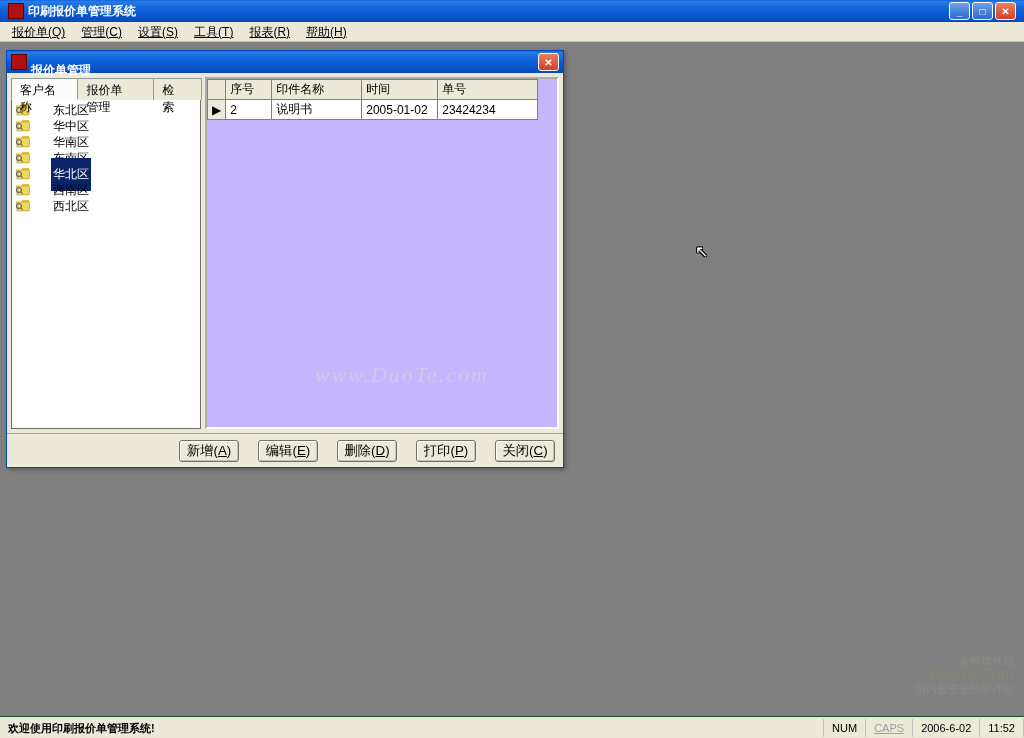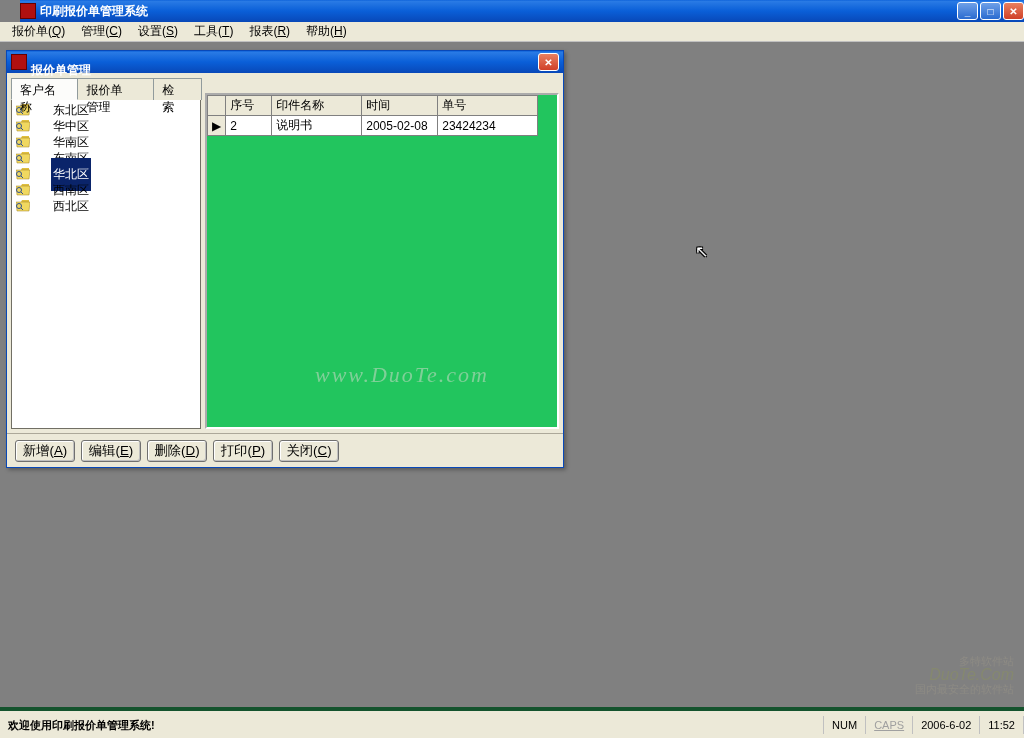--- a/index.html
+++ b/index.html
@@ -14,22 +14,21 @@
 }
 
 
 .main-titlebar {
   height: 22px;
   background: linear-gradient(to bottom, #0a5fd8 0%, #2a7be5 5%, #0a5fd8 50%, #0848b8 100%);
   display: flex;
   align-items: center;
   color: white;
   font-weight: bold;
-  padding: 0 0;
-  margin-left: 20px;
+  padding: 0 8px;
 }
 .main-titlebar .title-icon {
   width: 16px; height: 16px;
   background: #b01010;
   margin-right: 4px;
   border: 1px solid #600;
 }
 .main-titlebar .title-text { flex: 1; }
 .win-buttons { display: flex; gap: 2px; }
 .win-btn {
@@ -45,22 +44,22 @@
 }
 .win-btn.min, .win-btn.max { background: linear-gradient(#6fa0e8,#2a6bd0); }
 .win-btn.close { background: linear-gradient(#e88060,#d04028); }
 
 
 .menubar {
   height: 20px;
   background: #ece9d8;
   border-bottom: 1px solid #c0c0c0;
   display: flex;
-  align-items: center;
   padding: 0 4px;
+  text-decoration: underline;
 }
 .menubar .menu-item {
   padding: 2px 8px;
   cursor: default;
 }
 .mnemonic { text-decoration: underline; }
 
 
 .mdi-area {
   position: absolute;
@@ -166,25 +165,24 @@
   flex: 1;
   display: flex;
   flex-direction: column;
 }
 .list-caption {
   height: 18px;
   padding: 2px 0;
 }
 .grid {
   flex: 1;
-  background: #22c55e;
+  background: #c4b5fd;
   border: 2px inset white;
   position: relative;
   overflow: hidden;
-  margin-top: 16px;
 }
 .grid-table {
   border-collapse: collapse;
   font-size: 12px;
 }
 .grid-table th, .grid-table td {
   border: 1px solid #808080;
   padding: 1px 4px;
   height: 18px;
   text-align: left;
@@ -204,41 +202,42 @@
 .col-time { width: 76px; }
 .col-code { width: 100px; }
 
 
 .buttonbar {
   height: 34px;
   border-top: 1px solid #aca899;
   background: #ece9d8;
   display: flex;
   align-items: center;
-  gap: 6px;
+  justify-content: flex-end;
+  gap: 19px;
   padding: 0 8px;
 }
 .btn {
   min-width: 60px;
   height: 22px;
   background: #ece9d8;
   border: 1px solid #707070;
   border-radius: 3px;
   box-shadow: inset 1px 1px 0 #fff, inset -1px -1px 0 #c0c0c0;
   padding: 0 6px;
   cursor: default;
 }
 
 
 .statusbar {
   position: absolute;
   left: 0; right: 0; bottom: 0;
-  height: 31px;
-  background: #ece9d8;
-  border-top: 4px solid #14532d;
+  height: 22px;
+  background: #ece9d8;
+  border-top: 1px solid #14532d;
   display: flex;
   align-items: center;
   font-size: 11px;
   justify-content: flex-end;
 }
 .status-cell {
   padding: 0 8px;
   border-right: 1px solid #c0c0c0;
   height: 18px;
   line-height: 18px;
@@ -419,21 +418,21 @@
                 <th class="col-name">印件名称</th>
                 <th class="col-time">时间</th>
                 <th class="col-code">单号</th>
               </tr>
             </thead>
             <tbody id="grid-body">
                 <tr>
                   <td class="row-indicator">▶</td>
                   <td>2</td>
                   <td>说明书</td>
-                  <td>2005-02-08</td>
+                  <td>2005-01-02</td>
                   <td>23424234</td>
                 </tr>
               </tbody>
           </table>
         </div>
       </div>
     </div>
 
     <div class="buttonbar">
       <button class="btn"><span>新增</span>(<span class="mnemonic">A</span>)</button>

